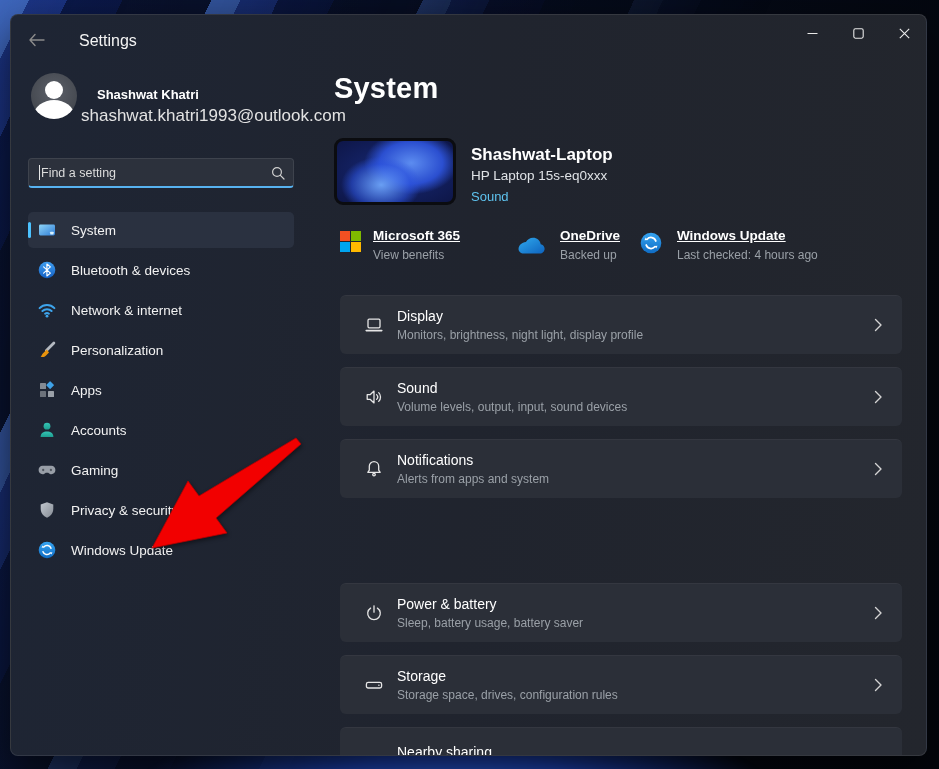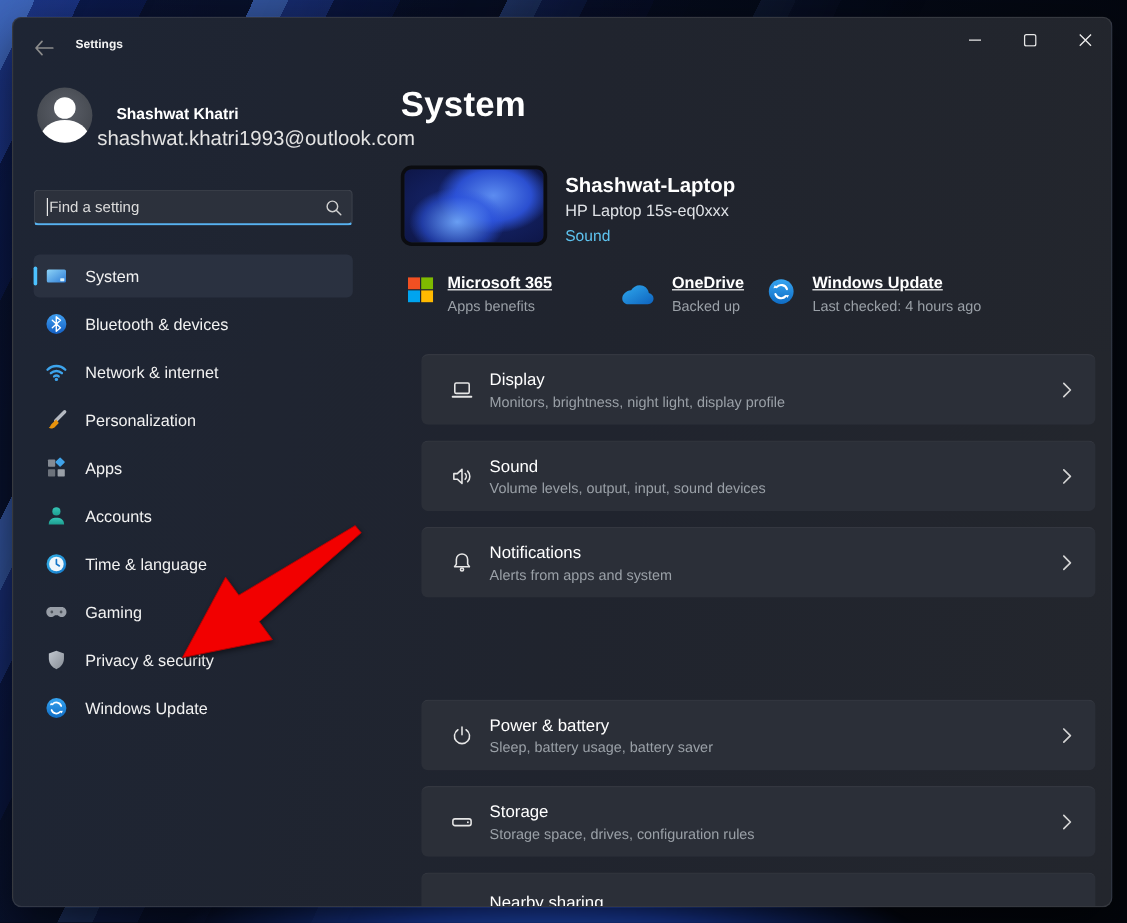--- a/index.html
+++ b/index.html
@@ -26,21 +26,21 @@
       filter:blur(2px); }
   
   .window { position:absolute; left:10px; top:14px; width:917px; height:742px;
       border-radius:8px; overflow:hidden;
       background:linear-gradient(95deg,#1e2534 0%,#20242e 50%,#23262d 100%);
       border:1px solid rgba(255,255,255,.09);
       box-shadow:0 18px 45px rgba(0,0,0,.65); }
   .abs { position:absolute; }
   
   .back-btn { left:12px; top:13px; width:26px; height:24px; display:flex; align-items:center; justify-content:center; }
-  .tb-title { left:52px; top:17px; font-size:10px; color:#f4f4f4;font-weight:bold; }
+  .tb-title { left:68px; top:17px; font-size:16px; color:#f4f4f4; }
   .cap-btn { top:0; height:36px; display:flex; align-items:center; justify-content:center; }
   .btn-min { left:778px; width:46px; } .btn-max { left:824px; width:46px; } .btn-close { left:870px; width:47px; }
   
   .avatar { left:20px; top:58px; width:46px; height:46px; border-radius:50%; overflow:hidden;
       background:radial-gradient(circle at 50% 42%, #5c6069 0%, #44484f 75%); }
   .avatar .head { position:absolute; left:14px; top:8px; width:18px; height:18px; border-radius:50%; background:#fff; }
   .avatar .body { position:absolute; left:3px; top:27px; width:40px; height:30px; border-radius:50% 50% 0 0; background:#fff; }
   .user-name { left:86px; top:72px; font-size:13px; font-weight:700; color:#fff; }
   .user-email { left:70px; top:91px; font-size:17px; color:#e3e3e3; }
   .searchbox { left:17px; top:143px; width:266px; height:30px; background:#2c313c;
@@ -64,21 +64,21 @@
       border:3px solid #0b0c10; overflow:hidden;
       background:
         radial-gradient(46% 62% at 38% 72%, rgba(110,165,250,.95) 0%, rgba(45,85,225,.55) 55%, transparent 75%),
         radial-gradient(52% 66% at 64% 36%, #5c8cf0 0%, #2b4fd0 52%, transparent 78%),
         radial-gradient(120% 120% at 50% 50%, #182a78 0%, #0a0f36 80%); }
   .device-name { left:460px; top:130px; font-size:17px; font-weight:700; }
   .device-model { left:460px; top:153px; font-size:13.5px; color:#dfe2e6; }
   .device-rename { left:460px; top:174px; font-size:13px; color:var(--link); cursor:pointer; }
   .b-title { font-size:13.5px; font-weight:700; color:#fff; position:absolute; top:213px;text-decoration:underline; }
   .b-sub { font-size:12px; color:#9aa0a7; position:absolute; top:233px; }
-  .srow { left:340px; width:562px; height:59px; border-radius:6px; background:#2b2f38;
+  .srow { left:329px; width:562px; height:59px; border-radius:6px; background:#2b2f38;
       border-top:1px solid rgba(255,255,255,.045); cursor:pointer; }
   .srow .ric { position:absolute; left:23px; top:18px; width:22px; height:22px; }
   .srow .rtitle { position:absolute; left:57px; top:12px; font-size:14px; color:#fff; }
   .srow .rsub { position:absolute; left:57px; top:32px; font-size:12px; color:#9aa0a7; }
   .srow .chev { position:absolute; right:16px; top:21px; width:16px; height:16px; }
   :root { --accent:#4cc2ff; --link:#5ec3ef; }
   svg { display:block; }
   .overlay-arrow { position:absolute; inset:0; pointer-events:none; z-index:60; }
 </style>
 </head>
@@ -196,34 +196,20 @@
               <stop offset="0" stop-color="#35c4b5"></stop>
               <stop offset="1" stop-color="#1d9e90"></stop>
             </linearGradient>
           </defs>
         <circle cx="10" cy="6.2" r="3.4" fill="url(#gAcc)"></circle>
         <path d="M3.6 17c0-3.9 2.9-5.5 6.4-5.5s6.4 1.6 6.4 5.5z" fill="url(#gAcc)"></path>
       </svg>
       <span class="nav-label">Accounts</span>
     </div>
 
-    <div class="nav-item">
-      <svg class="nav-ic" viewBox="0 0 20 20">
-        <defs>
-            <linearGradient id="gClk" x1="0" y1="0" x2="1" y2="1">
-              <stop offset="0" stop-color="#35b3e8"></stop>
-              <stop offset="1" stop-color="#1576c8"></stop>
-            </linearGradient>
-          </defs>
-        <circle cx="10" cy="10" r="8.2" fill="url(#gClk)"></circle>
-        <circle cx="10" cy="10" r="6.1" fill="#eef6fb"></circle>
-        <path d="M10 6.3V10l2.5 1.6" stroke="#1576c8" stroke-width="1.4" fill="none" stroke-linecap="round" stroke-linejoin="round"></path>
-      </svg>
-      <span class="nav-label">Time &amp; language</span>
-    </div>
 
     <div class="nav-item">
       <svg class="nav-ic" viewBox="0 0 20 20">
         <path d="M5.6 5.8h8.8c2.3 0 4 1.9 4 4.2s-1.7 4.2-4 4.2c-1.3 0-2.4-.6-3.2-1.5H8.8c-.8.9-1.9 1.5-3.2 1.5-2.3 0-4-1.9-4-4.2s1.7-4.2 4-4.2z" fill="#989ea7"></path>
         <circle cx="6.2" cy="10" r="1.15" fill="#50565e"></circle>
         <circle cx="13.9" cy="10" r="1.15" fill="#50565e"></circle>
       </svg>
       <span class="nav-label">Gaming</span>
     </div>
 
@@ -268,21 +254,21 @@
   <div class="abs device-model">HP Laptop 15s-eq0xxx</div>
   <div class="abs device-rename">Sound</div>
 
   <svg class="abs" style="left:329px;top:216px" width="21" height="21" viewBox="0 0 21 21">
     <rect x="0" y="0" width="10" height="10" fill="#f25022"></rect>
     <rect x="11" y="0" width="10" height="10" fill="#7fba00"></rect>
     <rect x="0" y="11" width="10" height="10" fill="#00a4ef"></rect>
     <rect x="11" y="11" width="10" height="10" fill="#ffb900"></rect>
   </svg>
   <div class="abs b-title" style="left:362px">Microsoft 365</div>
-  <div class="abs b-sub" style="left:362px">Apps benefits</div>
+  <div class="abs b-sub" style="left:362px">View benefits</div>
 
   <svg class="abs" style="left:505px;top:221px" width="30" height="19" viewBox="0 0 28 18">
     <defs>
         <linearGradient id="gOd" x1="0" y1="0" x2="1" y2="1">
           <stop offset="0" stop-color="#2fa9ee"></stop>
           <stop offset="1" stop-color="#0e63be"></stop>
         </linearGradient>
       </defs>
     <path d="M7 16.6h15.4c2.5 0 4.5-2 4.5-4.5 0-2.2-1.6-4-3.7-4.4C22.6 4 19.6 1.6 16 1.6c-2.9 0-5.4 1.6-6.8 4C5.3 5.9 2.2 8.8 2.2 12.2c0 2.4 2.2 4.4 4.8 4.4z" fill="url(#gOd)"></path>
   </svg>

